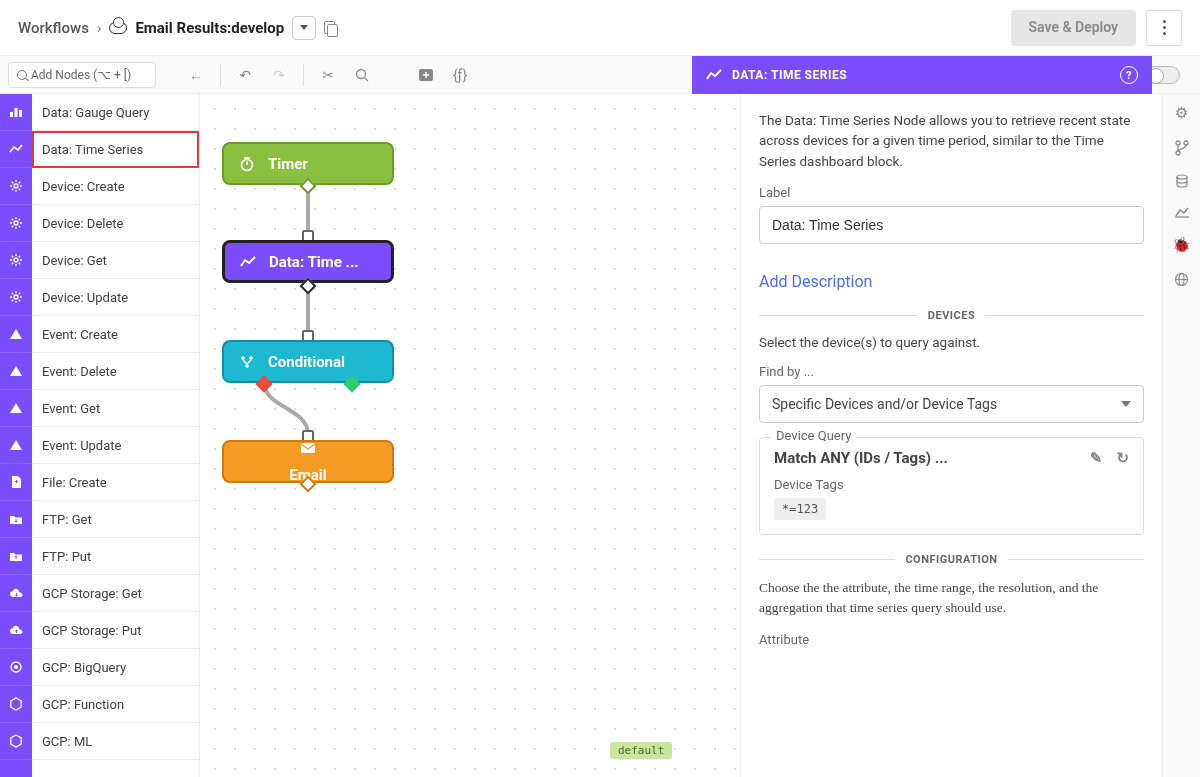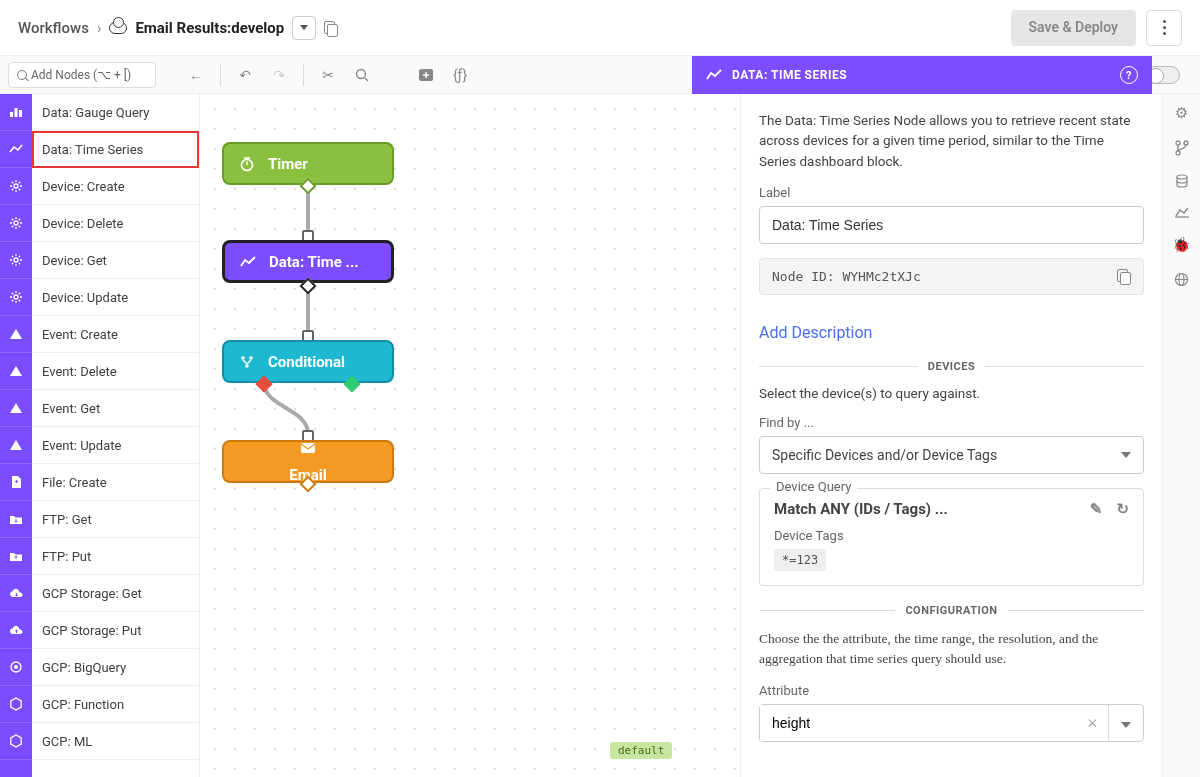--- a/index.html
+++ b/index.html
@@ -330,24 +330,20 @@
 
     <div class="default-badge">default</div>
   </div>
 
   <div class="panel">
     <div class="panel-body">
       <div class="panel-content">
         <p class="desc">The Data: Time Series Node allows you to retrieve recent state across devices for a given time period, similar to the Time Series dashboard block.</p>
         <label class="field-label">Label</label>
         <input class="text-input" value="Data: Time Series" style="">
-        <div class="node-id-box">
-          <span>Node ID:</span>&nbsp;<span>WYHMc2tXJc</span>
-          <span class="copy copy-icon-sm"></span>
-        </div>
         <div class="add-desc">Add Description</div>
 
         <div class="sect-div">
             <span>DEVICES</span>
           </div>
         <p style="margin-bottom:14px;">Select the device(s) to query against.</p>
         <label class="field-label">Find by ...</label>
         <div class="select-box">
           <span>Specific Devices and/or Device Tags</span>
             <span class="caret"></span>
@@ -364,25 +360,20 @@
           </div>
           <label class="field-label">Device Tags</label>
           <span class="tag-chip">*=123</span>
         </div>
 
         <div class="sect-div">
             <span>CONFIGURATION</span>
           </div>
         <p style="margin-bottom:14px; line-height:1.5;font-family:Liberation Serif, serif;">Choose the the attribute, the time range, the resolution, and the aggregation that time series query should use.</p>
         <label class="field-label">Attribute</label>
-        <div class="attr-row">
-          <input value="height" style="">
-          <span class="clear">✕</span>
-          <span class="dd"><span style="display:inline-block;width:0;height:0;border-left:5px solid transparent;border-right:5px solid transparent;border-top:6px solid #777;"></span></span>
-        </div>
       </div>
     </div>
     <div class="right-rail">
       <span class="rri">⚙</span>
       <span class="rri">
         <svg width="14" height="16" viewBox="0 0 14 16">
             <circle cx="3" cy="3" r="2" fill="none" stroke="#888" stroke-width="1.3"></circle>
             <circle cx="11" cy="3" r="2" fill="none" stroke="#888" stroke-width="1.3"></circle>
             <circle cx="3" cy="13" r="2" fill="none" stroke="#888" stroke-width="1.3"></circle>
             <path d="M3,5 L3,11 M11,5 C11,9 3,9 3,11" fill="none" stroke="#888" stroke-width="1.3"></path>

